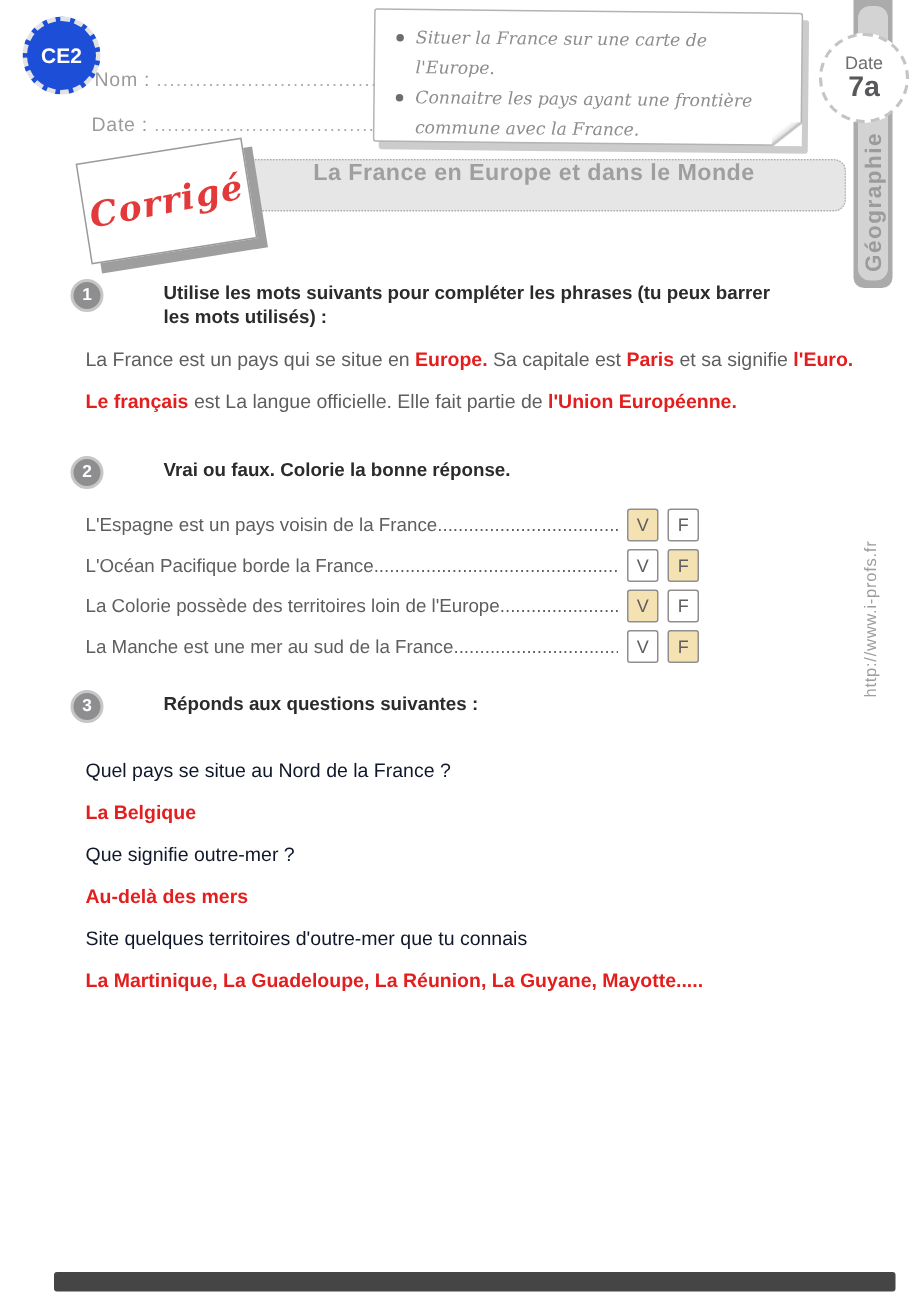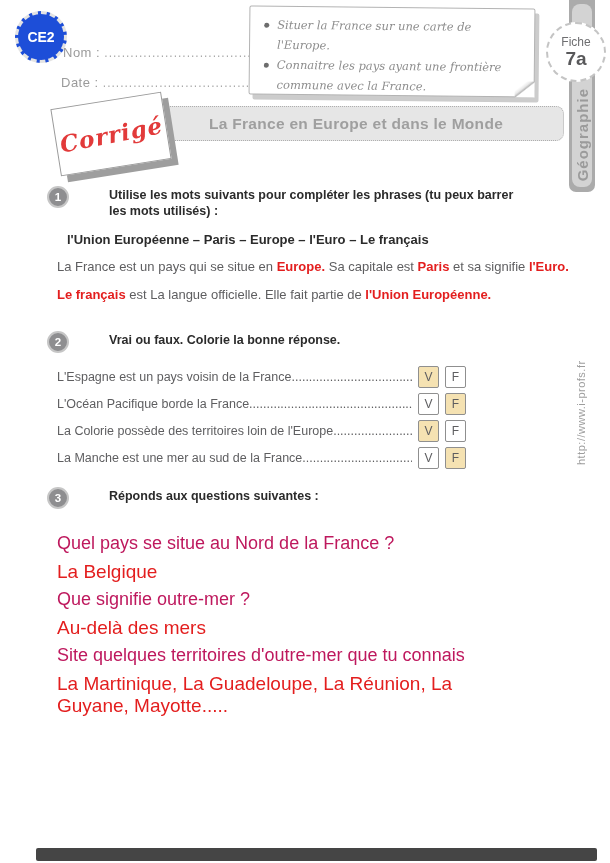--- a/index.html
+++ b/index.html
@@ -37,21 +37,21 @@
     font-size:11.5px;color:#8d8d8d;line-height:1.75;}
   .objective .bullet{width:5px;height:5px;border-radius:50%;background:#6d6d6d;margin-top:8px;flex:0 0 auto;}
   
   .stamp-card{position:absolute;left:55px;top:100px;width:110px;height:66px;background:#ffffff;
     border:1px solid #9a9a9a;transform:rotate(-9deg);box-shadow:6px 7px 0 #9e9e9e;z-index:2;
     display:flex;align-items:center;justify-content:center;}
   .stamp-text{font-family:"DejaVu Serif",serif;font-style:italic;font-weight:bold;font-size:23px;
     color:#e23a3a;transform:rotate(-2deg);letter-spacing:1px;}
   
   .title-bar{position:absolute;left:148px;top:106px;width:416px;height:35px;background:#e6e6e6;
-    border:1px dotted #aeaeae;border-radius:8px;display:flex;align-items:center;justify-content:center;
+    border:1px dotted #aeaeae;border-radius:8px;display:flex;justify-content:center;
     box-sizing:border-box;}
   .title-text{font-size:15.5px;font-weight:bold;color:#9f9f9f;letter-spacing:.3px;}
   
   .site-url{position:absolute;left:575px;top:305px;height:160px;writing-mode:vertical-rl;
     transform:rotate(180deg);font-size:11px;color:#9d9d9d;letter-spacing:.5px;}
   
   .content{position:absolute;left:47px;top:188px;width:478px;}
   .section-head{display:flex;align-items:flex-start;gap:8px;margin-bottom:13px;}
   .num-circle{flex:0 0 auto;width:18px;height:18px;border-radius:50%;background:#8e8e90;
     border:2px solid #c6c6c6;color:#ffffff;font-weight:bold;font-size:11.5px;display:flex;
@@ -61,38 +61,38 @@
   .wordbank{font-size:13px;font-weight:bold;color:#2b2b2b;margin:0 0 13px 20px;height:14px;}
   .red{color:#e31e1e;font-weight:bold;}
   
   .vf-row{display:flex;align-items:center;margin:0 0 5px 10px;height:22px;}
   .vf-text{width:355px;overflow:hidden;white-space:nowrap;font-size:12.5px;color:#5e5e60;}
   .vf-box{width:21px;height:22px;border:1.5px solid #8f8f8f;border-radius:2px;background:#ffffff;
     display:flex;align-items:center;justify-content:center;font-size:12px;color:#5e5e60;
     margin-left:6px;box-sizing:border-box;}
   .vf-box.selected{background:#f5e2b2;}
   .ex2-block{margin-bottom:20px;}
-  .ex3-q{font-size:18px;color:#be185d;margin:0 0 14px 10px;height:14px;}
-  .ex3-a{font-size:19px;font-weight:normal;color:#e31e1e;margin:0 0 14px 10px;height:14px;}
+  .ex3-q{font-size:13px;color:#0f172a;margin:0 0 14px 10px;height:14px;}
+  .ex3-a{font-size:13px;font-weight:bold;color:#e31e1e;margin:0 0 14px 10px;height:14px;}
   .qa-gap{height:11px;}
   
   .bottom-bar{position:absolute;left:36px;top:848px;width:561px;height:13px;background:#454545;border-radius:2px;}
 </style>
 </head>
 <body>
 
 <div class="page">
 
   <div class="side-tab">
     <div class="side-tab-inner">
       <span class="subject-vert">Géographie</span>
     </div>
   </div>
   <div class="fiche-badge">
-    <span class="fiche-label">Fiche</span>
+    <span class="fiche-label">Date</span>
     <span class="fiche-number">7a</span>
   </div>
 
   <div class="ce2-badge">CE2</div>
 
   <div class="field-line nom-line">
     <span>Nom :</span>
     <span class="field-dots">......................................</span>
   </div>
   <div class="field-line date-line">
@@ -121,21 +121,20 @@
   </div>
 
   <div class="site-url">http://www.i-profs.fr</div>
 
   <div class="content">
 
     <div class="section-head">
       <span class="num-circle">1</span>
       <span class="section-title">Utilise les mots suivants pour compléter les phrases (tu peux barrer les mots utilisés) :</span>
     </div>
-    <div class="wordbank">l'Union Européenne – Paris – Europe – l'Euro – Le français</div>
     <div class="line"><span>La France est un pays qui se situe en </span><span class="red">Europe.</span><span> Sa capitale est </span><span class="red">Paris</span><span> et sa signifie </span><span class="red">l'Euro.</span></div>
     <div class="line"><span class="red">Le français</span><span> est La langue officielle. Elle fait partie de </span><span class="red">l'Union Européenne.</span></div>
 
     <div style="height:18px"></div>
 
     <div class="ex2-block">
       <div class="section-head">
         <span class="num-circle">2</span>
         <span class="section-title">Vrai ou faux. Colorie la bonne réponse.</span>
       </div>

